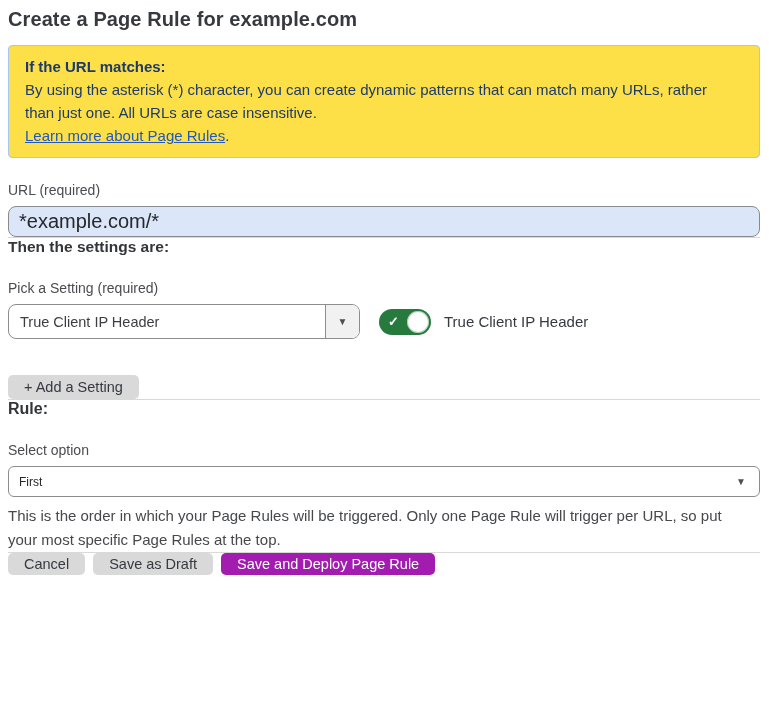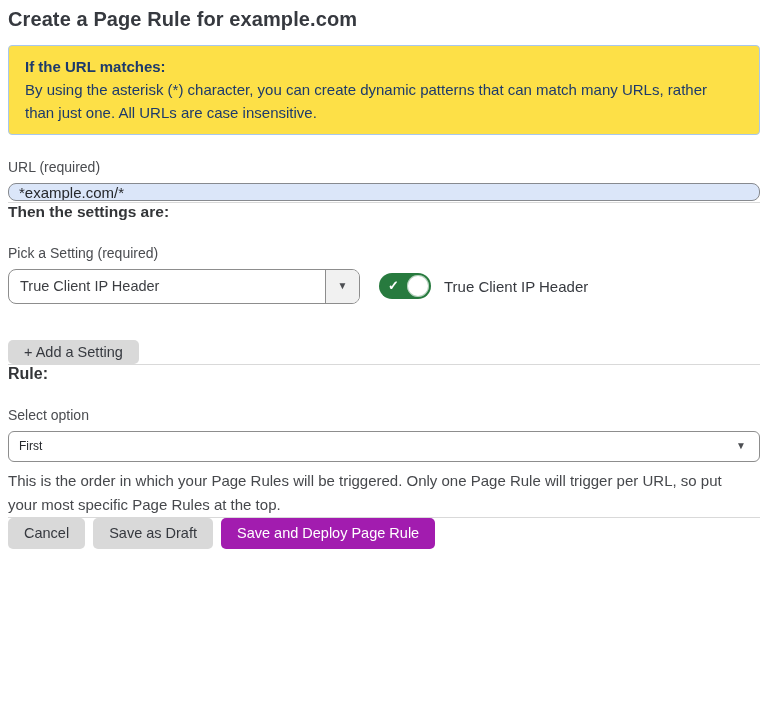--- a/index.html
+++ b/index.html
@@ -43,27 +43,27 @@
   .field-label {
     display: block;
     font-size: 14px;
     color: #4a4c50;
     margin-top: 24px;
     margin-bottom: 8px;
   }
 
   .url-input {
     width: 100%;
-    height: 18px;
+    height: 31px;
     background: #dbe6f9;
     border: 1px solid #878a8f;
     border-radius: 8px;
     padding: 0 10px;
     font-family: "Liberation Sans", sans-serif;
-    font-size: 15px;
+    font-size: 20px;
     color: #26282c;
   }
 
   hr.divider {
     border: none;
     border-top: 1px solid #d9d9d9;
     margin: 0;
   }
   .hr-1 { margin-top: 37px; margin-bottom: 23px; }
   .hr-2 { margin-top: 29px; margin-bottom: 21px; }
@@ -142,21 +142,21 @@
     font-size: 15px;
     color: #36393f;
   }
 
   .btn {
     display: inline-block;
     border: none;
     border-radius: 5px;
     font-family: "Liberation Sans", sans-serif;
     font-size: 14.5px;
-    height: 31px;
+    height: 22px;
     padding: 0 16px;
     cursor: pointer;
   }
   .btn-gray { background: #d9d9d9; color: #36393f; }
   .btn-blue { background: #a21caf; color: #ffffff; }
   .add-setting-btn { margin-top: 36px; height: 24px; }
 
   .select-full {
     width: 100%;
     height: 31px;
@@ -187,20 +187,21 @@
 </head>
 <body>
 
 <div class="container">
 
   <h1 class="page-title">Create a Page Rule for example.com</h1>
 
   <div class="info-box">
     <div class="info-heading">If the URL matches:</div>
     <div class="info-body">By using the asterisk (*) character, you can create dynamic patterns that can match many URLs, rather than just one. All URLs are case insensitive.</div>
+    <div><a class="info-link">Learn more about Page Rules</a><span>.</span></div>
   </div>
 
   <label class="field-label">URL (required)</label>
   <input class="url-input" type="text" value="*example.com/*" style="">
 
   <hr class="divider hr-1">
 
   <div class="section-heading">Then the settings are:</div>
 
   <label class="field-label">Pick a Setting (required)</label>

